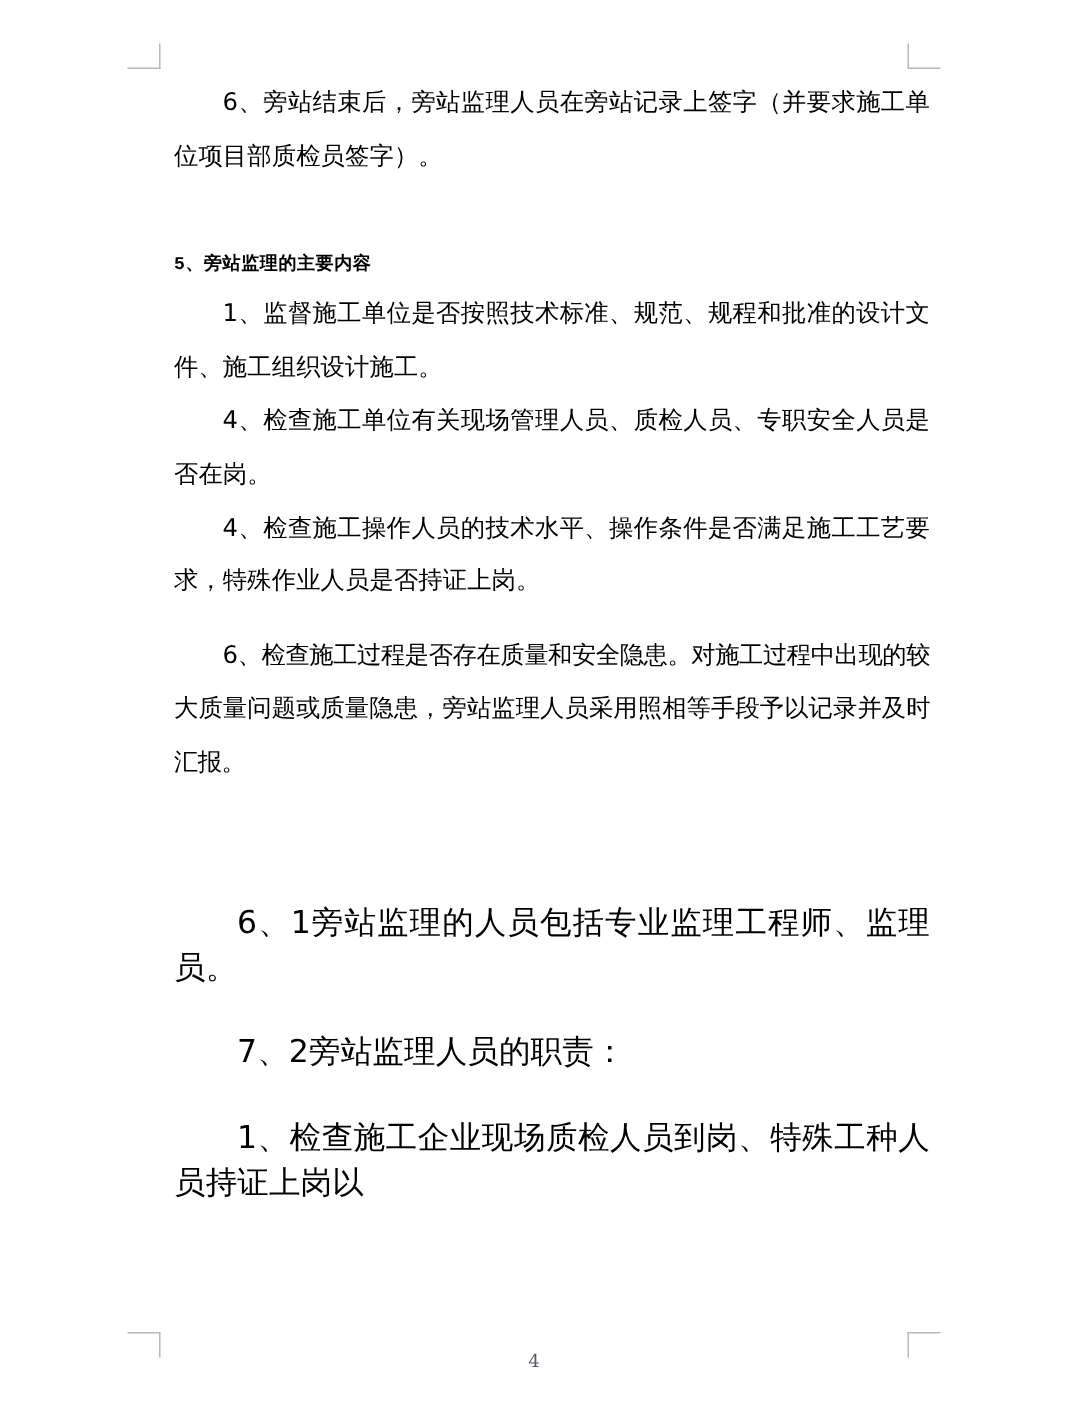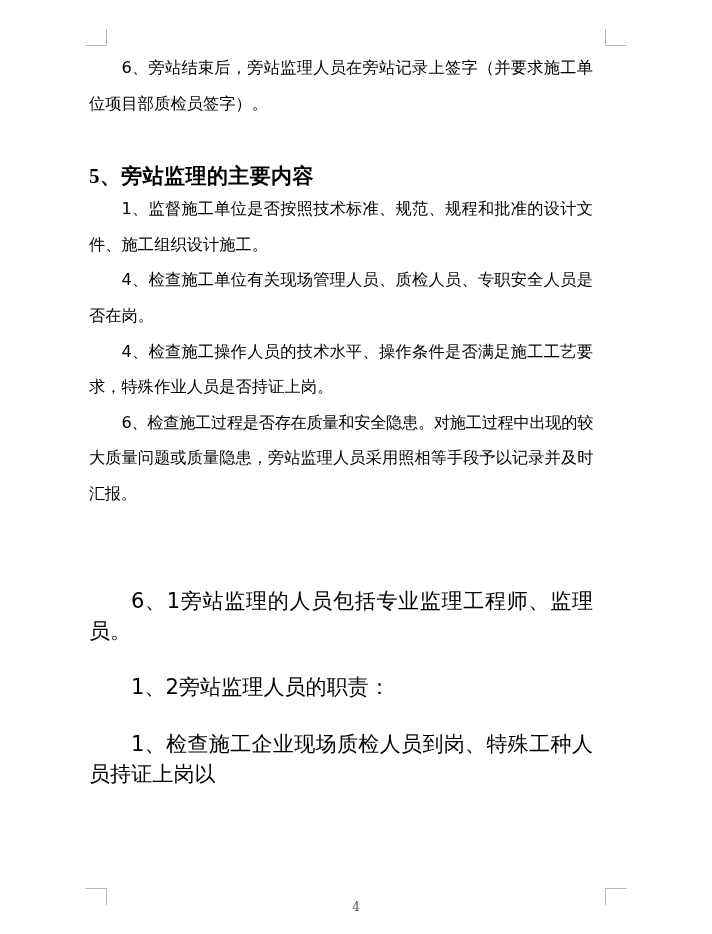--- a/index.html
+++ b/index.html
@@ -44,21 +44,21 @@
   .crop-bl .h { left: 0;  top: 0;    width: 22px; }
   .crop-bl .v { right: 0; bottom: 0; height: 17px; }
 
   .crop-br { left: 605px; top: 888px; width: 22px; height: 17px; }
   .crop-br .h { right: 0; top: 0;     width: 22px; }
   .crop-br .v { left: 0;  bottom: 0;  height: 17px; }
 
   
   .content {
     position: absolute;
-    left: 89px;
+    left: 116px;
     top: 50px;
     width: 504px;
   }
 
   p.body-para,
   p.sub-para,
   h2.heading {
     margin: 0;
     padding: 0;
     color: #000000;
@@ -70,26 +70,27 @@
     font-family: "DejaVu Sans", "Liberation Sans", sans-serif;
     font-size: 16.2px;
     line-height: 35.6px;
     letter-spacing: 0.1px;
     text-indent: 2em;
   }
 
   
   p.body-para.tight {
     letter-spacing: -0.35px;
+    margin-top: 14px;
   }
 
   h2.heading {
-    font-family: Liberation Serif, serif;
+    font-family: Liberation Mono, monospace;
     font-weight: bold;
-    font-size: 21px;
+    font-size: 12px;
     line-height: 30px;
     text-indent: 0;
     letter-spacing: 0.4px;
   }
 
   p.sub-para {
     font-family: "DejaVu Sans", "Liberation Sans", sans-serif;
     font-size: 21px;
     line-height: 30px;
     text-indent: 2em;
@@ -157,21 +158,21 @@
 
     <div class="gap-before-h6"></div>
 
 
     <div class="gap-after-h6"></div>
 
     <p class="sub-para">6、1旁站监理的人员包括专业监理工程师、监理员。</p>
 
     <div class="gap-sub"></div>
 
-    <p class="sub-para">1、2旁站监理人员的职责：</p>
+    <p class="sub-para">7、2旁站监理人员的职责：</p>
 
     <div class="gap-sub2"></div>
 
     <p class="sub-para">1、检查施工企业现场质检人员到岗、特殊工种人员持证上岗以</p>
 
   </div>
 
   <div class="page-number">4</div>
 
 </div>

